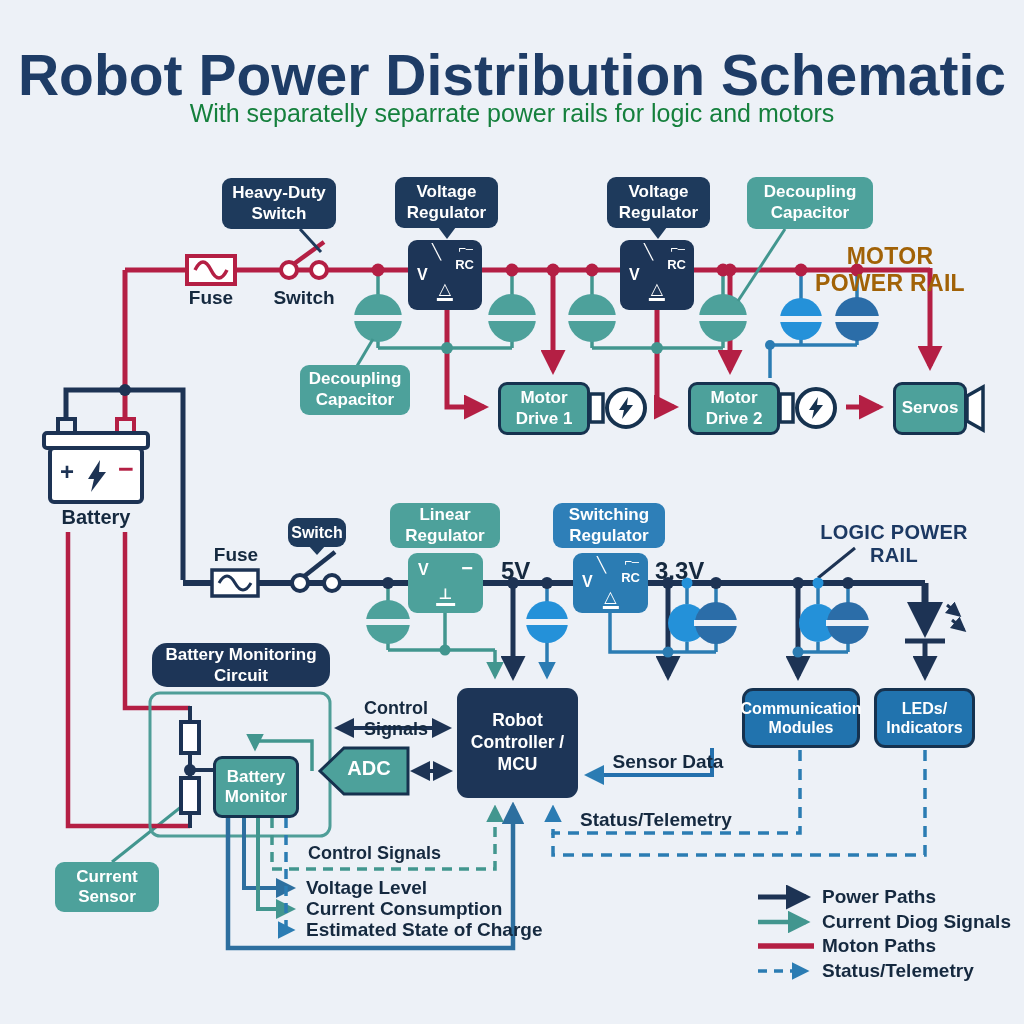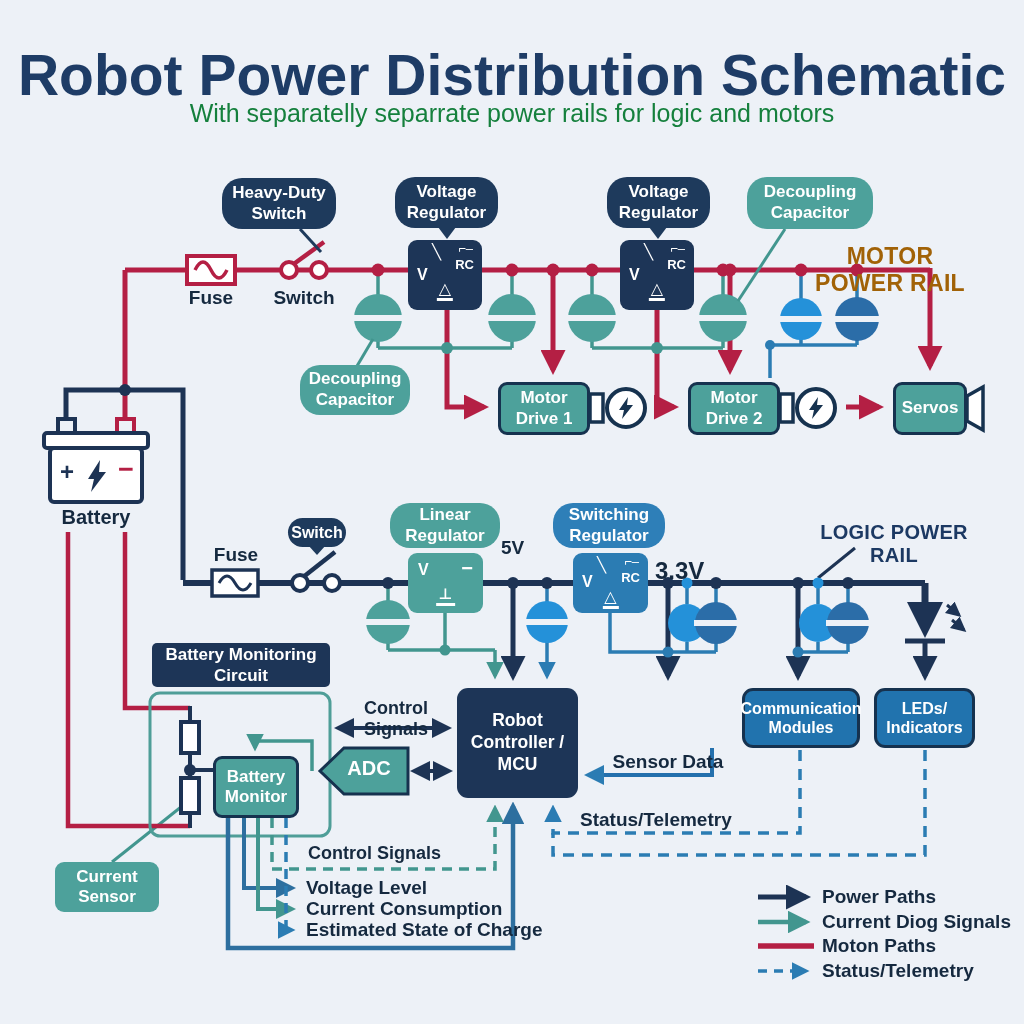--- a/index.html
+++ b/index.html
@@ -1,27 +1,27 @@
 <!DOCTYPE html>
 <html><head>
 <meta charset="utf-8">
 <style>
   html,body{margin:0;padding:0}
   body{font-family:"Liberation Sans","DejaVu Sans",sans-serif}
   #stage{position:relative;width:1024px;height:1024px;background:#edf1f7;overflow:hidden}
   .abs{position:absolute}
-  .callout{background:#1e3a5c;color:#fff;border-radius:20px;display:flex;align-items:center;justify-content:center;
+  .callout{background:#1e3a5c;color:#fff;border-radius:9px;display:flex;align-items:center;justify-content:center;
            text-align:center;font-weight:600;font-size:17px;line-height:1.22;white-space:pre-line}
   .callout.teal{background:#4da19b}
   .callout.blue{background:#2e7fb8}
   .comp{border:3px solid #16324f;border-radius:9px;color:#fff;display:flex;align-items:center;justify-content:center;
         text-align:center;font-weight:600;font-size:17px;line-height:1.2;white-space:pre-line;box-sizing:border-box}
   .comp.teal{background:#4da19b}
   .comp.blue{background:#2173ae;border-radius:11px}
-  .navybox{background:#1d3557;color:#fff;border-radius:5px;display:flex;align-items:center;justify-content:center;
+  .navybox{background:#1d3557;color:#fff;border-radius:15px;display:flex;align-items:center;justify-content:center;
            text-align:center;font-weight:600;white-space:pre-line;line-height:1.25;box-sizing:border-box}
   .lbl{color:#15293f;font-size:19px;font-weight:600;white-space:pre-line}
   .lbl.center{text-align:center}
   .raillbl{font-weight:700;letter-spacing:.3px}
   .tri-down{width:0;height:0;border-left:9px solid transparent;border-right:9px solid transparent;border-top:12px solid #1e3a5c}
   .regbox{border-radius:9px;color:#fff;box-sizing:border-box}
   .regbox span{position:absolute;color:#fff}
   .g-v{left:9px;top:26px;font-size:16px;font-weight:700}
   .g-sl{left:24px;top:3px;font-size:15px}
   .g-hk{right:9px;top:1px;font-size:13px}
@@ -362,21 +362,21 @@
     <span class="g-gnd">⊥</span>
   </div>
   <div class="abs regbox" style="left:573px;top:553px;width:75px;height:60px;background:#2b7cb3">
     <span class="g-v" style="top:20px">V</span>
     <span class="g-sl">╲</span>
     <span class="g-hk">⌐–</span>
     <span class="g-rc">RC</span>
     <span class="g-tri" style="bottom:4px">△</span>
   </div>
 
-  <div class="abs lbl" style="left:501px;top:537px;font-size:19px">5V</div>
+  <div class="abs lbl" style="left:501px;top:557px;font-size:24px">5V</div>
   <div class="abs lbl" style="left:655px;top:557px;font-size:24px">3.3V</div>
   <div class="abs lbl center raillbl" style="left:808px;top:521px;width:172px;font-size:20px;color:#1c3963">LOGIC POWER RAIL</div>
 
   <div class="abs navybox" style="left:152px;top:643px;width:178px;height:44px;font-size:17px">Battery Monitoring
 Circuit</div>
   <div class="abs comp teal" style="left:213px;top:756px;width:86px;height:62px">Battery
 Monitor</div>
   <div class="abs lbl center" style="left:334px;top:757px;width:70px;font-size:20px;color:#fff;font-weight:600">ADC</div>
   <div class="abs comp teal" style="left:55px;top:862px;width:104px;height:50px;border:none;border-radius:9px">Current
 Sensor</div>

